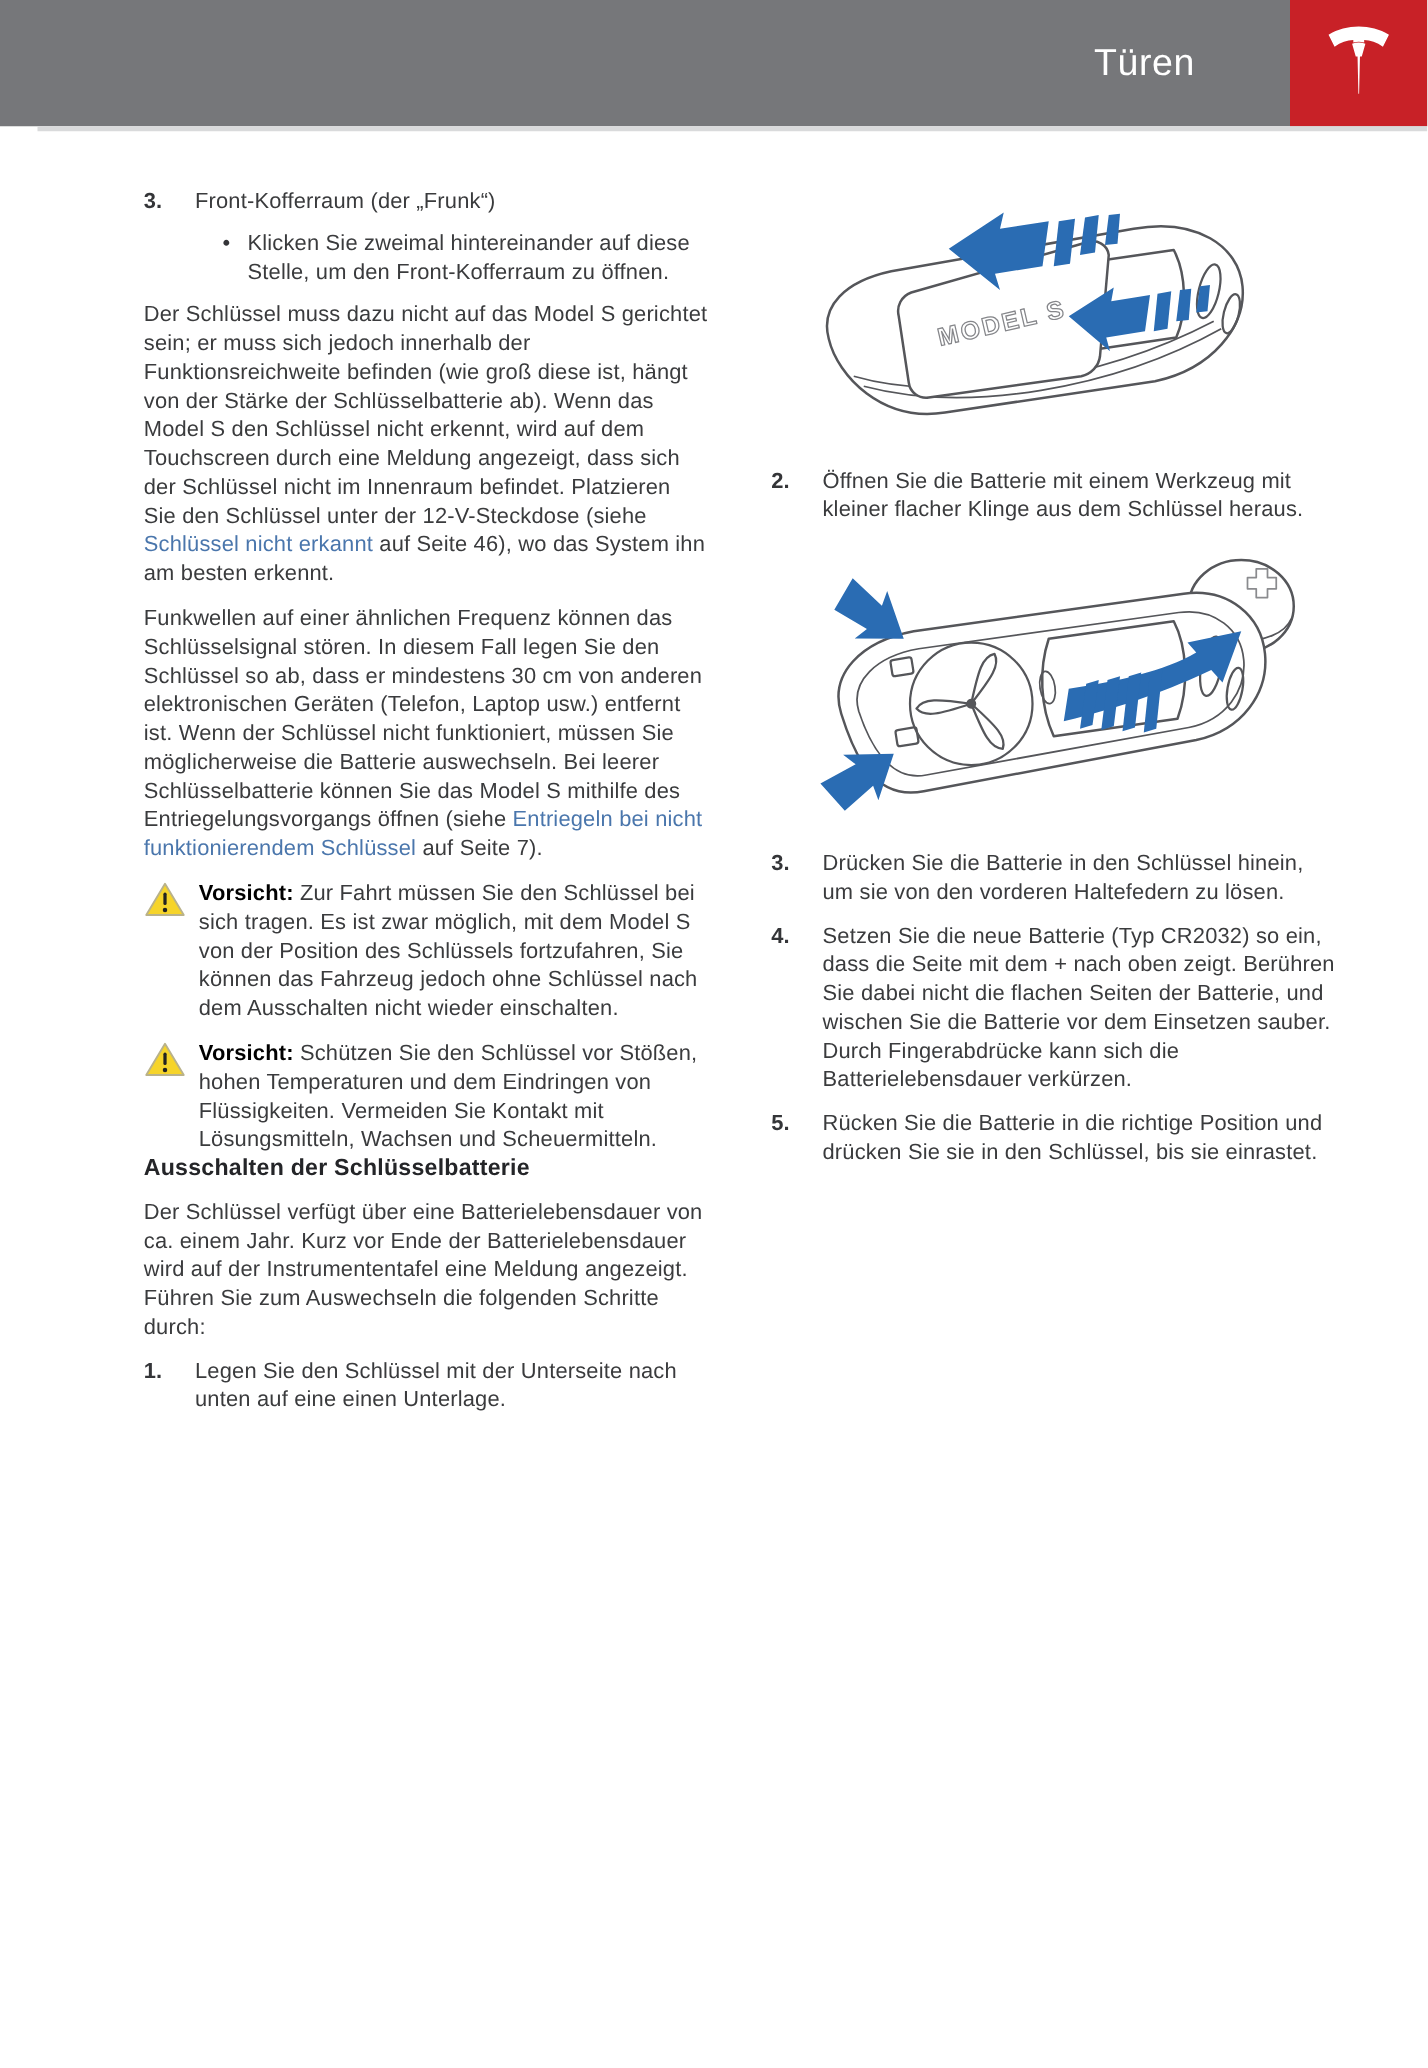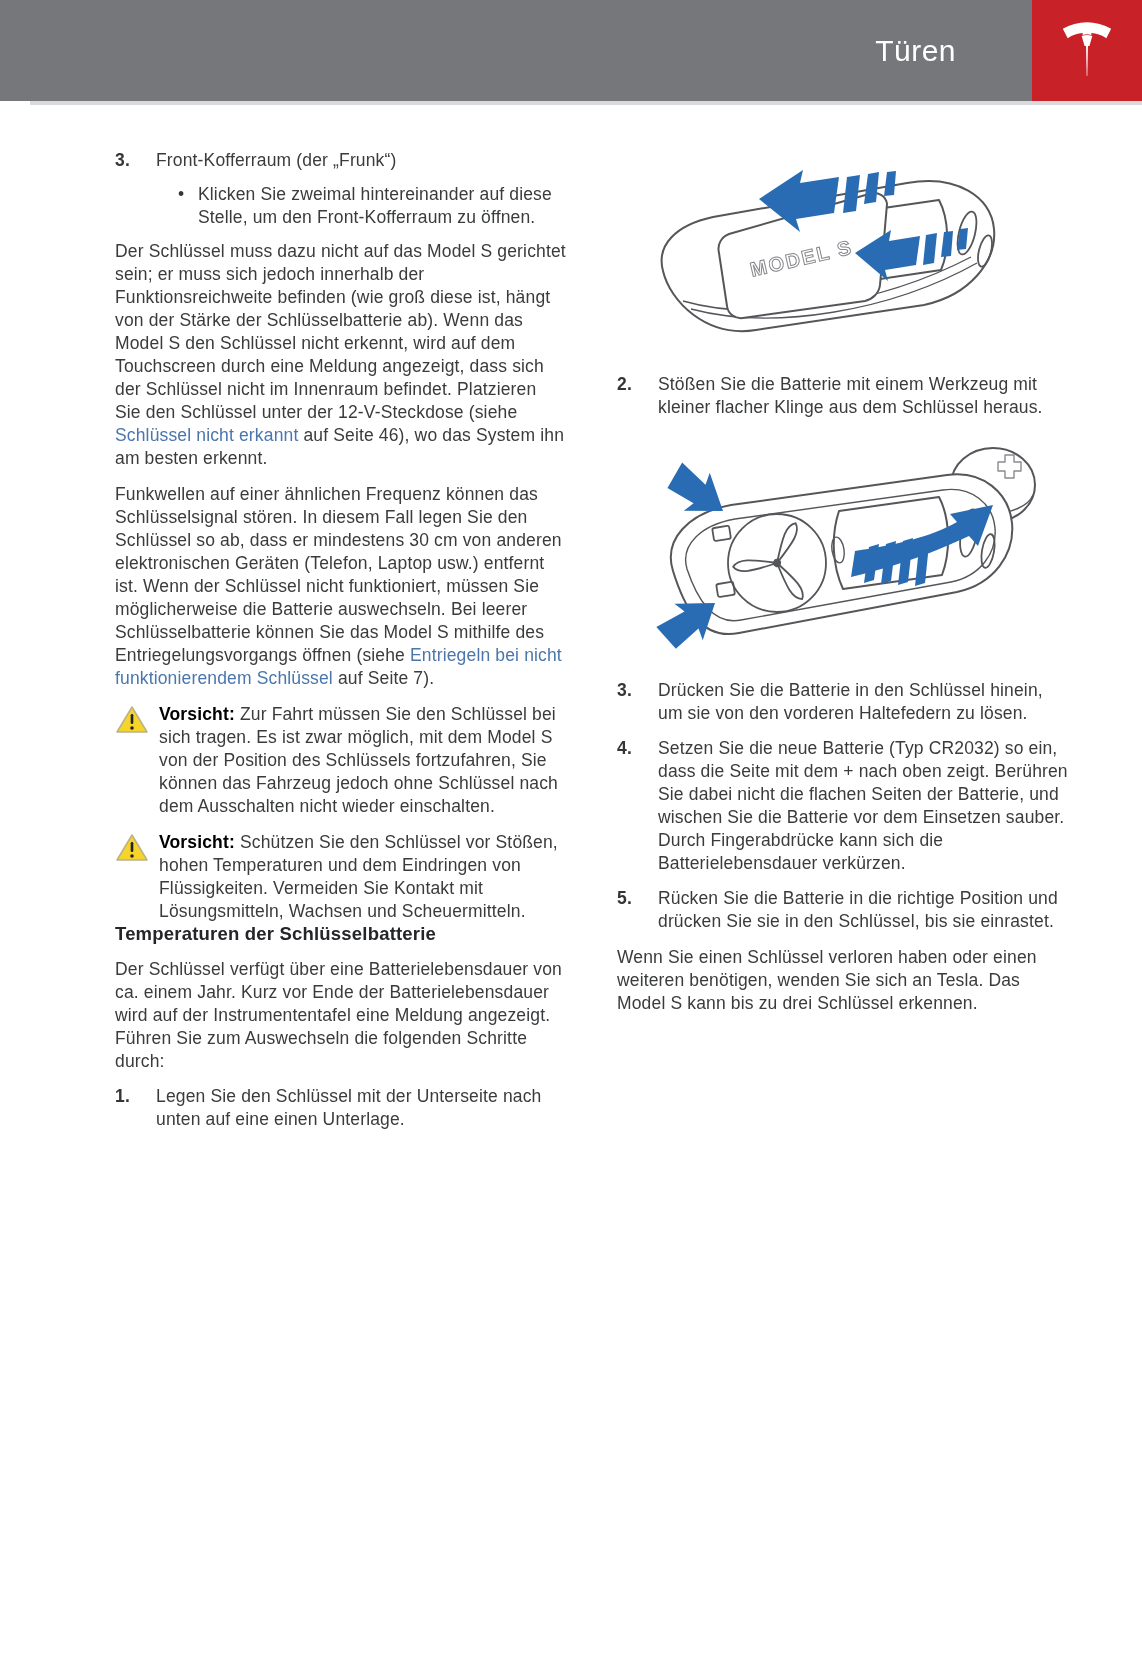--- a/index.html
+++ b/index.html
@@ -94,21 +94,21 @@
         <span class="warn-icon">
           <svg width="34" height="30" viewBox="0 0 34 30">
             <path d="M17,2 L32,27 L2,27 Z" fill="#f6d42a" stroke="#b9b28a" stroke-width="1.5" stroke-linejoin="round"></path>
             <rect x="15.7" y="9" width="2.6" height="10" rx="1.3" fill="#222"></rect>
             <circle cx="17" cy="23" r="1.8" fill="#222"></circle>
           </svg>
         </span>
         <span><b class="warn-label">Vorsicht:</b><span> Schützen Sie den Schlüssel vor Stößen, hohen Temperaturen und dem Eindringen von Flüssigkeiten. Vermeiden Sie Kontakt mit Lösungsmitteln, Wachsen und Scheuermitteln.</span></span>
       </div>
 
-      <h2 class="section mt-big">Temperaturen der Schlüsselbatterie</h2>
+      <h2 class="section mt-big">Ausschalten der Schlüsselbatterie</h2>
 
       <p class="para">Der Schlüssel verfügt über eine Batterielebensdauer von ca. einem Jahr. Kurz vor Ende der Batterielebensdauer wird auf der Instrumententafel eine Meldung angezeigt. Führen Sie zum Auswechseln die folgenden Schritte durch:</p>
 
       <div class="step">
         <span class="step-num">1.</span>
         <span>Legen Sie den Schlüssel mit der Unterseite nach unten auf eine einen Unterlage.</span>
       </div>
 
     </div>
 
@@ -132,21 +132,21 @@
           <path d="M248,19 l9,-1 l-2,24 l-10,1 Z"></path>
           <path d="M216,100 L252,77 L250,88 L281,83 L277,112 L246,117 L249,128 Z"></path>
           <path d="M287,82 l11,-2 l-3,30 l-11,2 Z"></path>
           <path d="M305,79 l9,-1 l-2,25 l-10,1 Z"></path>
           <path d="M321,76 l8,-1 l-2,21 l-9,1 Z"></path>
         </g>
       </svg>
 
       <div class="step" style="margin-top:18px;">
         <span class="step-num">2.</span>
-        <span>Stößen Sie die Batterie mit einem Werkzeug mit kleiner flacher Klinge aus dem Schlüssel heraus.</span>
+        <span>Öffnen Sie die Batterie mit einem Werkzeug mit kleiner flacher Klinge aus dem Schlüssel heraus.</span>
       </div>
 
       <svg class="figure figure2" viewBox="0 0 442 226">
         <g fill="#ffffff" stroke="#55565a" stroke-width="2" stroke-linejoin="round">
           <ellipse cx="376" cy="50" rx="42" ry="37"></ellipse>
           <path fill="none" stroke-width="1.4" d="M336,60 C346,84 406,84 416,60"></path>
           <path d="M388,20 h9 v7 h7 v9 h-7 v7 h-9 v-7 h-7 v-9 h7 Z" stroke-width="1.4" stroke="#8a8b8e"></path>
           <path d="M56,136 C46,104 72,78 114,70 L330,40 C366,35 392,58 395,88 C398,119 377,149 340,157 L122,198 C82,206 66,168 56,136 Z"></path>
           <path fill="none" stroke-width="1.4" d="M70,134 C63,110 84,90 118,84 L326,55 C355,51 376,69 378,93 C380,117 364,141 334,147 L124,185 C94,191 78,158 70,134 Z"></path>
           <rect x="96" y="92" width="17" height="13" rx="2" fill="none" stroke-width="1.8" transform="rotate(-9 104 98)"></rect>
@@ -187,21 +187,20 @@
         <span class="step-num">4.</span>
         <span>Setzen Sie die neue Batterie (Typ CR2032) so ein, dass die Seite mit dem + nach oben zeigt. Berühren Sie dabei nicht die flachen Seiten der Batterie, und wischen Sie die Batterie vor dem Einsetzen sauber. Durch Fingerabdrücke kann sich die Batterielebensdauer verkürzen.</span>
       </div>
 
       <div class="step">
         <span class="step-num">5.</span>
         <span>Rücken Sie die Batterie in die richtige Position und drücken Sie sie in den Schlüssel, bis sie einrastet.</span>
       </div>
 
 
-      <p class="para">Wenn Sie einen Schlüssel verloren haben oder einen weiteren benötigen, wenden Sie sich an Tesla. Das Model S kann bis zu drei Schlüssel erkennen.</p>
 
     </div>
   </div>
 
   <div class="footer">
     <span>Öffnen und Schließen</span>
     <span>5</span>
   </div>
 
 </div>

